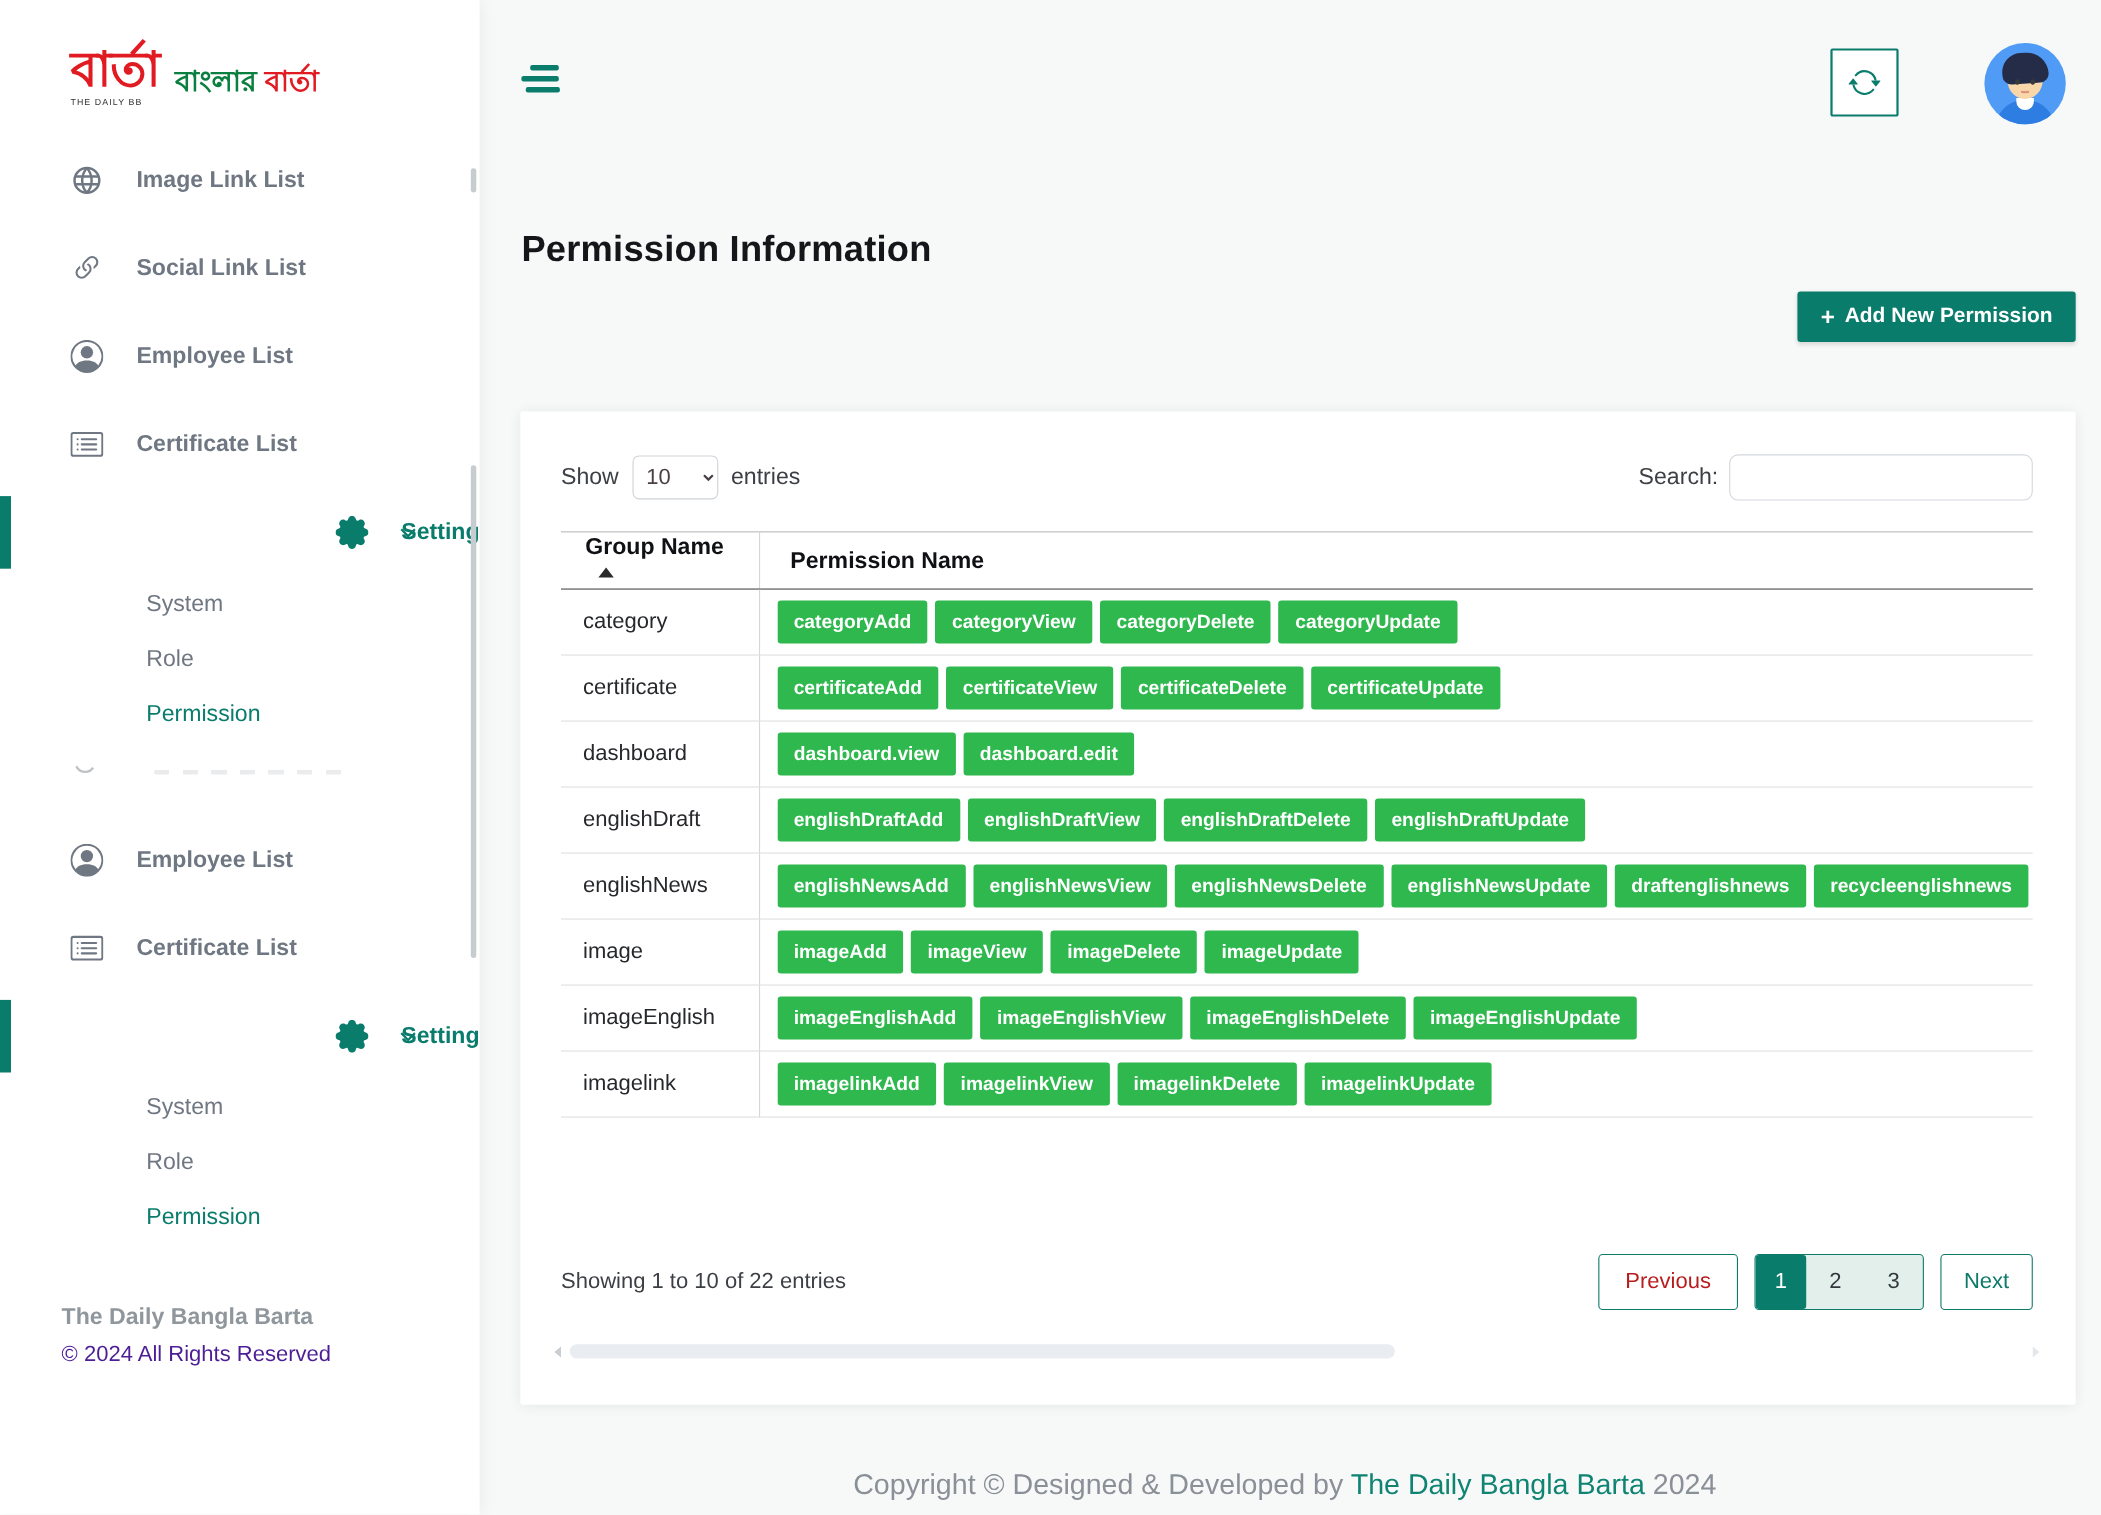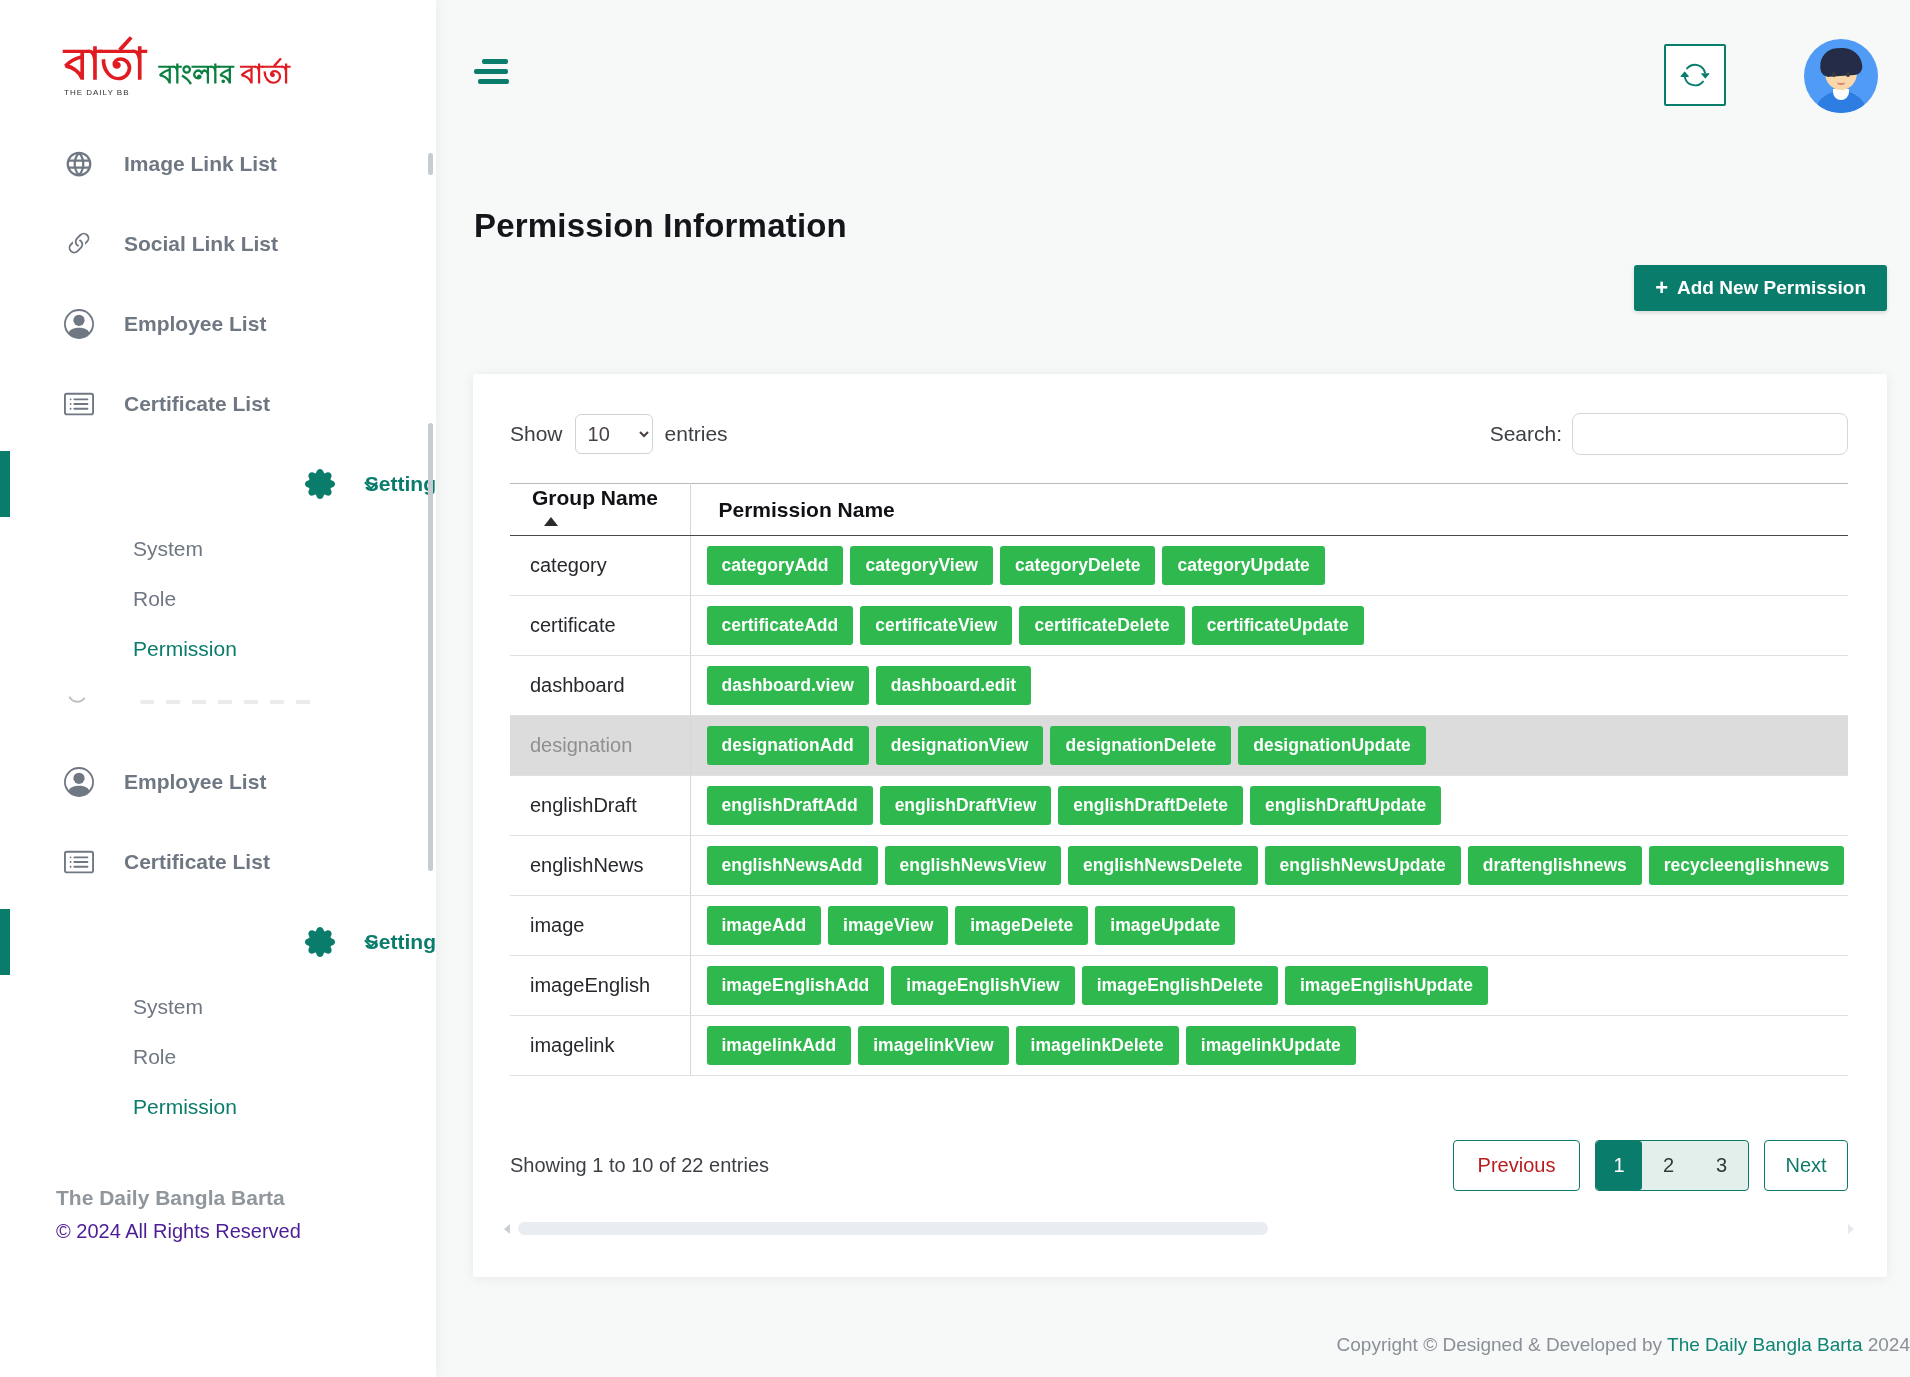--- a/index.html
+++ b/index.html
@@ -131,22 +131,22 @@
   .pg-page.active { width:46px; background:#0a7c6c; color:#fff; border-radius:3px; }
 
   .hscroll { position:absolute; left:37px; top:846px; width:1338px; height:16px; }
   .hscroll .thumb { position:absolute; left:8px; top:2px; width:750px; height:13px;
     background:#e9edf1; border-radius:7px; cursor:pointer; }
   .hscroll .arr { position:absolute; top:4px; width:0; height:0;
     border-top:5px solid transparent; border-bottom:5px solid transparent; }
   .hscroll .arr.left { left:-6px; border-right:6px solid #c9ced3; }
   .hscroll .arr.right { right:-6px; border-left:6px solid #e4e8ec; }
 
-  .main-footer { position:absolute; left:0; right:0; top:1334px; text-align:right;
-    font-size:19px; color:#8a9097; }
+  .main-footer { position:absolute; left:0; right:10px; top:1334px; text-align:center;
+    font-size:26px; color:#8a9097; }
   .main-footer .brand { color:#0f8472; cursor:pointer; }
 </style>
 </head>
 <body>
 
 <div class="app">
 
   <aside class="sidebar">
     <div class="logo">
       <span>
@@ -338,24 +338,20 @@
               <td class="perms"><span class="badge">categoryAdd</span><span class="badge">categoryView</span><span class="badge">categoryDelete</span><span class="badge">categoryUpdate</span></td>
             </tr>
             <tr class="">
               <td class="group">certificate</td>
               <td class="perms"><span class="badge">certificateAdd</span><span class="badge">certificateView</span><span class="badge">certificateDelete</span><span class="badge">certificateUpdate</span></td>
             </tr>
             <tr class="">
               <td class="group">dashboard</td>
               <td class="perms"><span class="badge">dashboard.view</span><span class="badge">dashboard.edit</span></td>
             </tr>
-            <tr class="hl">
-              <td class="group">designation</td>
-              <td class="perms"><span class="badge">designationAdd</span><span class="badge">designationView</span><span class="badge">designationDelete</span><span class="badge">designationUpdate</span></td>
-            </tr>
             <tr class="">
               <td class="group">englishDraft</td>
               <td class="perms"><span class="badge">englishDraftAdd</span><span class="badge">englishDraftView</span><span class="badge">englishDraftDelete</span><span class="badge">englishDraftUpdate</span></td>
             </tr>
             <tr class="">
               <td class="group">englishNews</td>
               <td class="perms"><span class="badge">englishNewsAdd</span><span class="badge">englishNewsView</span><span class="badge">englishNewsDelete</span><span class="badge">englishNewsUpdate</span><span class="badge">draftenglishnews</span><span class="badge">recycleenglishnews</span></td>
             </tr>
             <tr class="">
               <td class="group">image</td>

